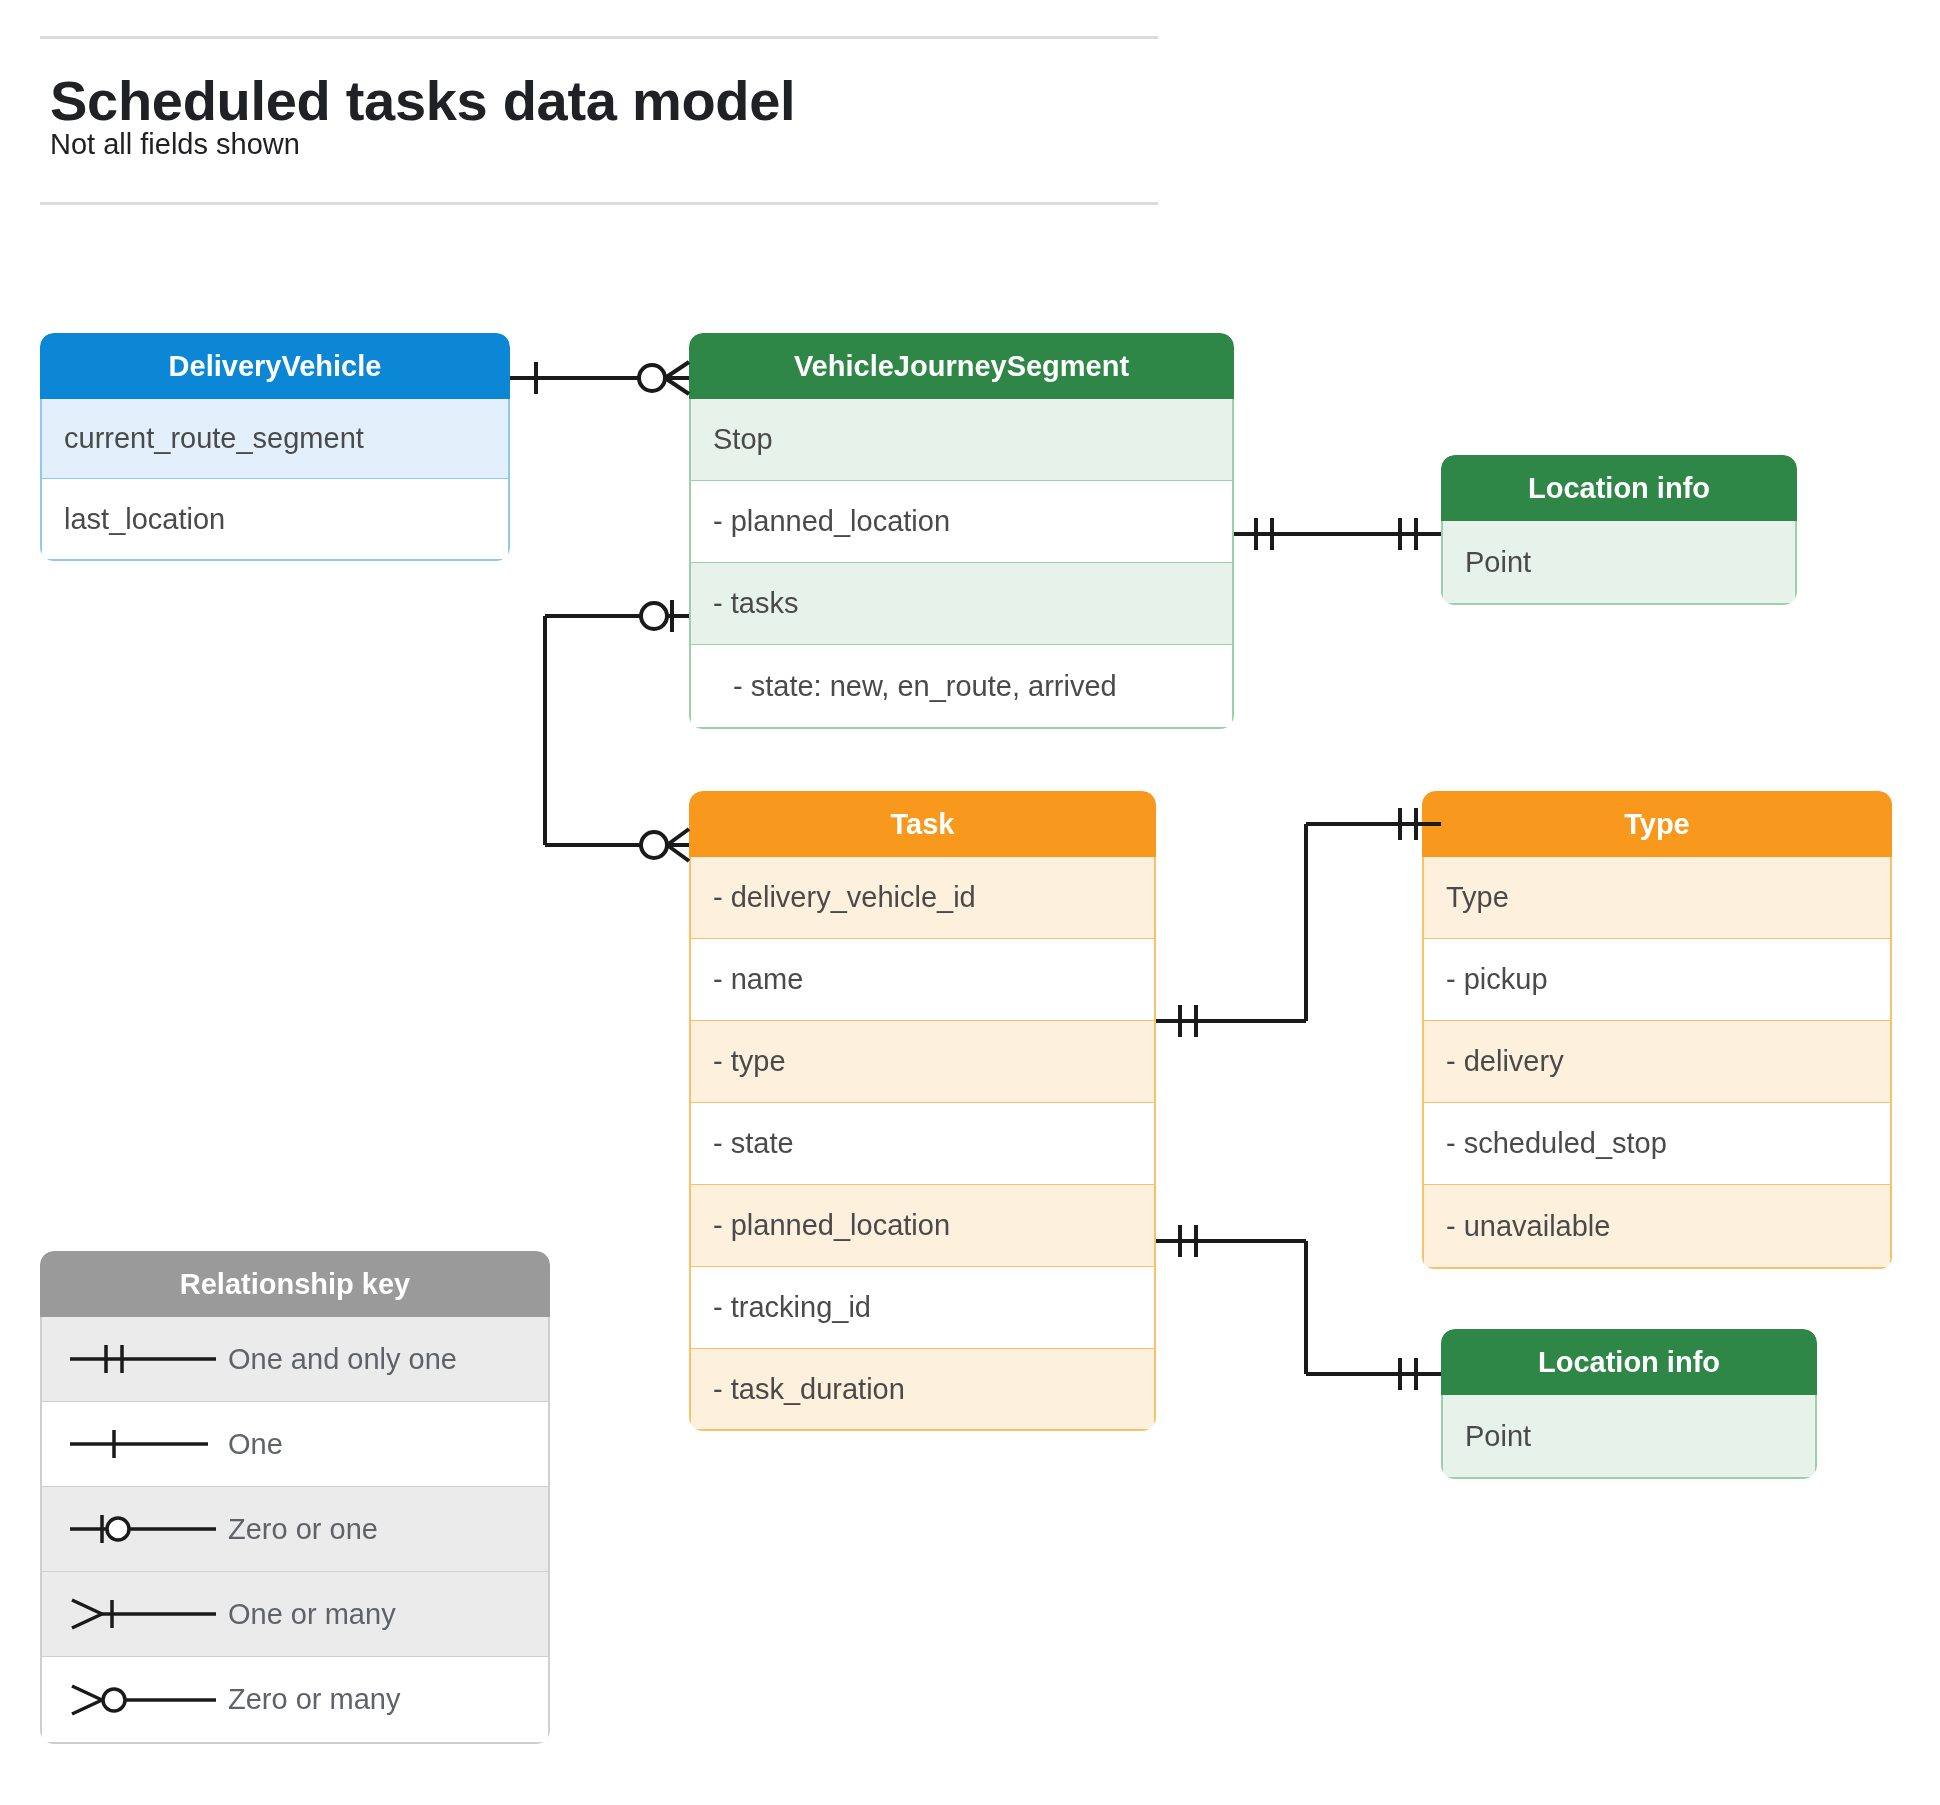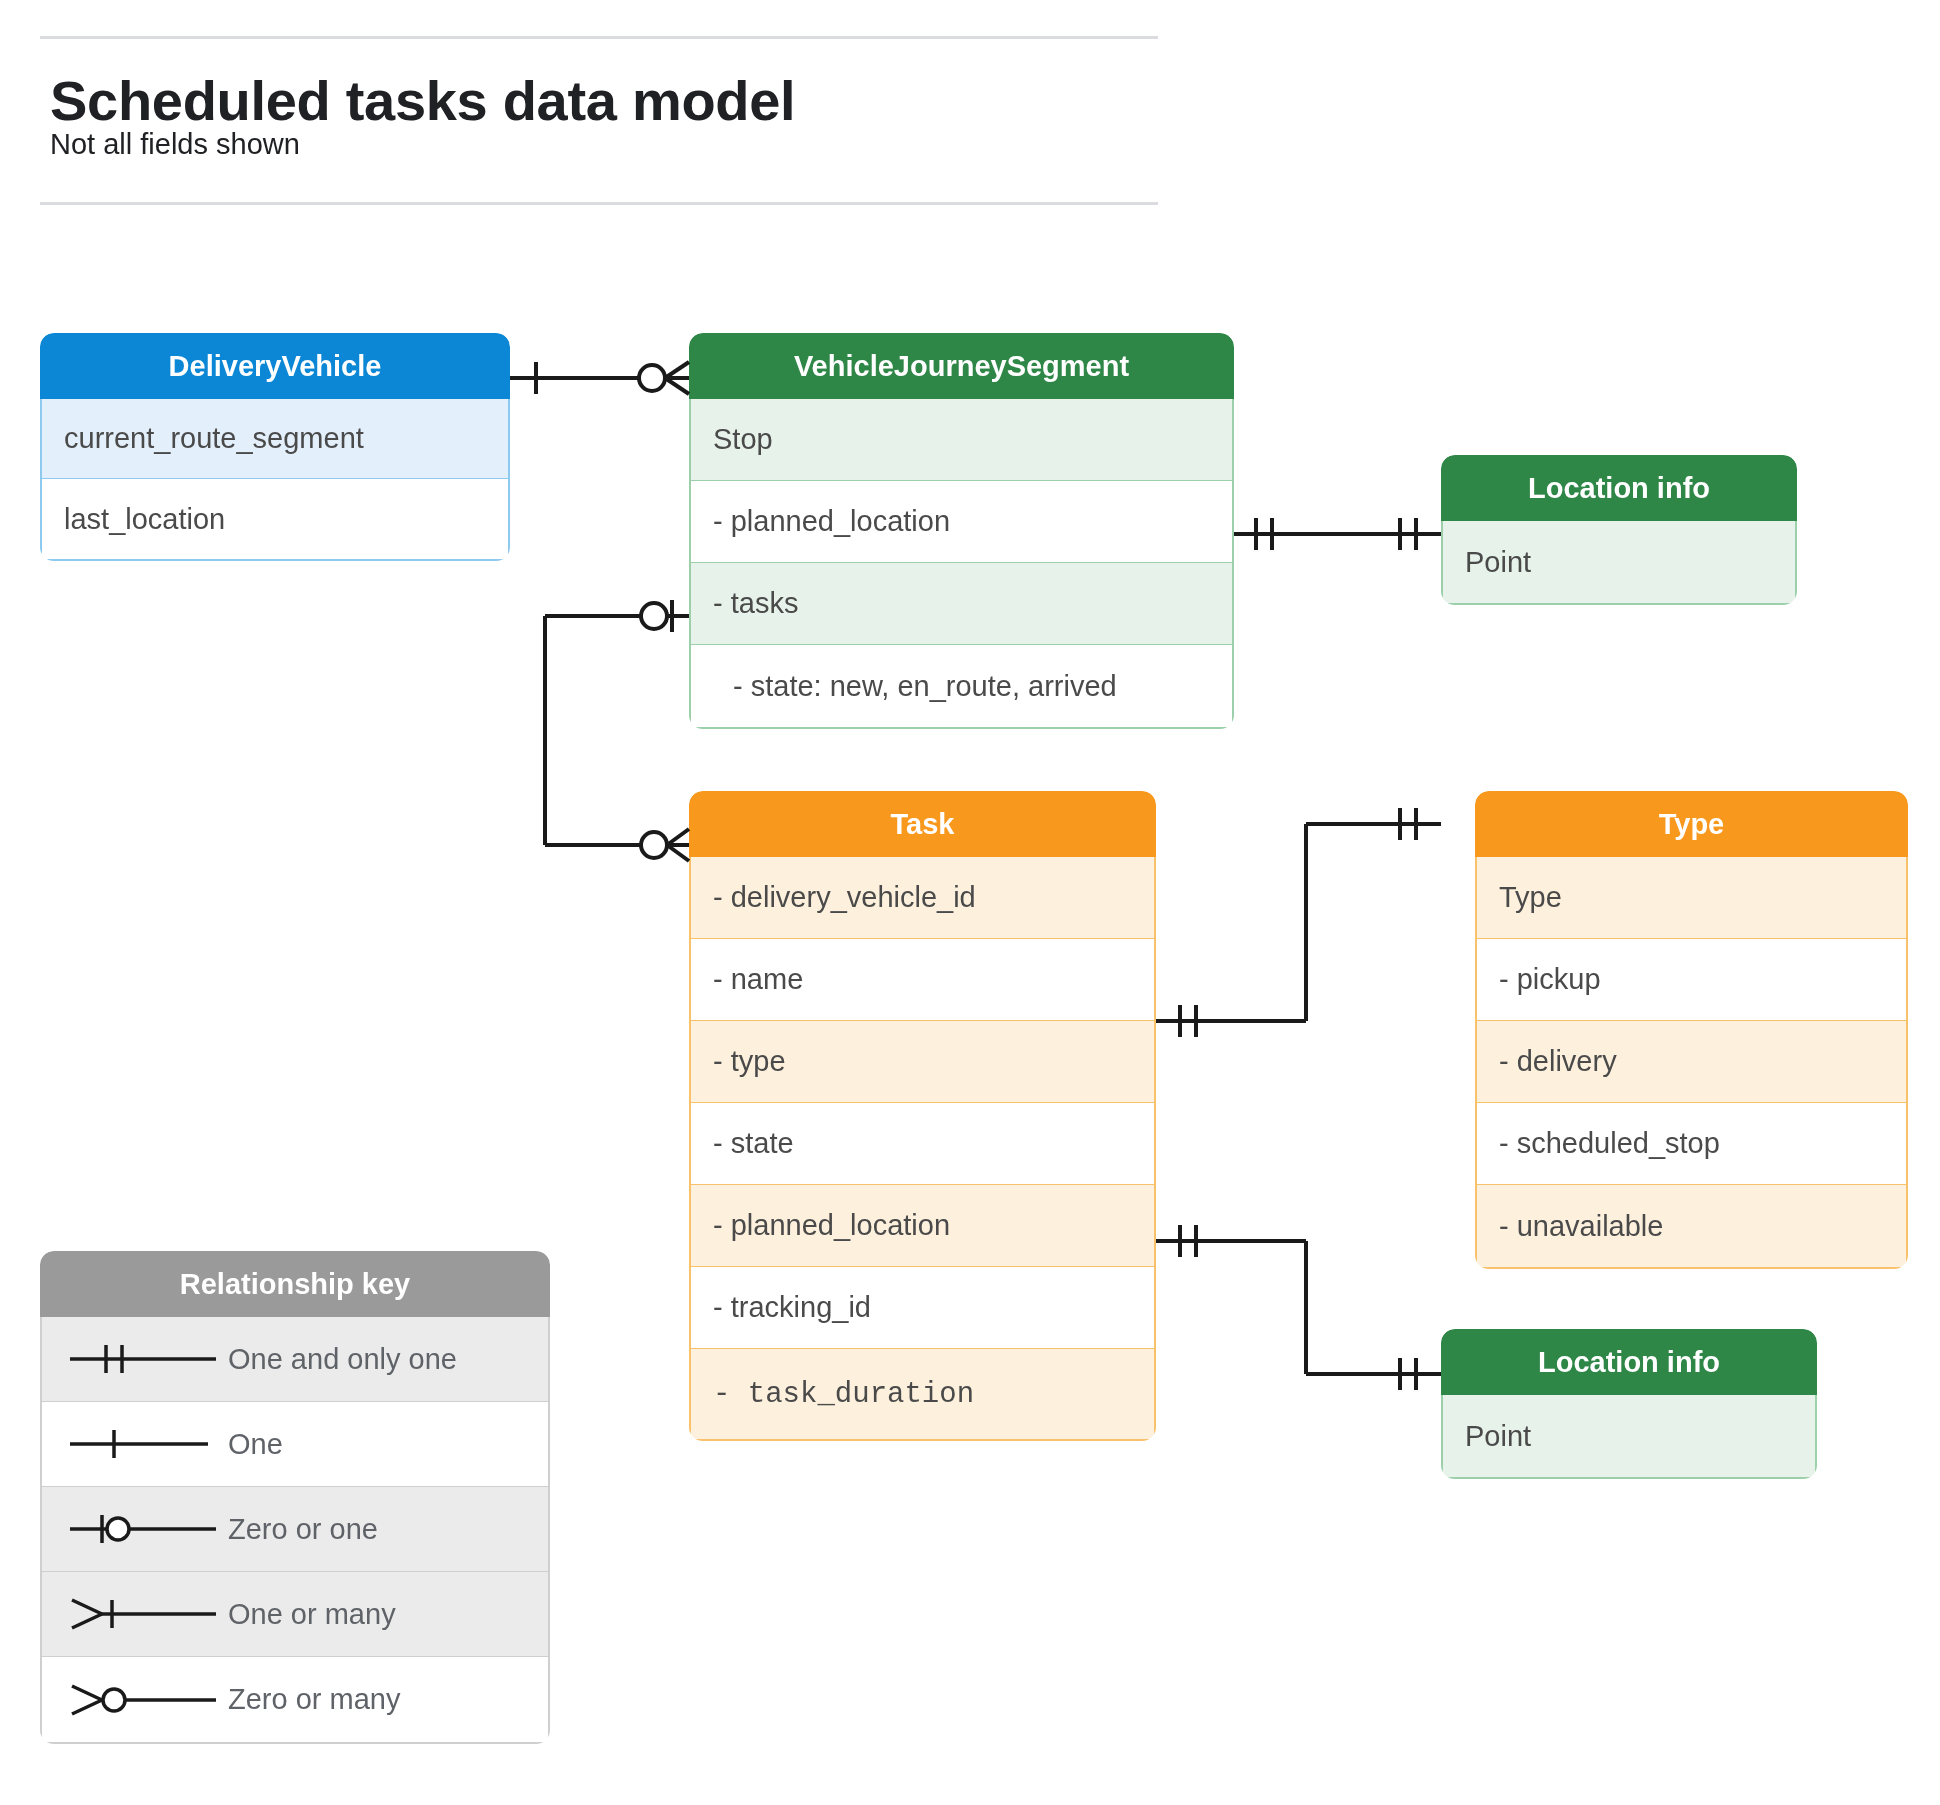--- a/index.html
+++ b/index.html
@@ -177,25 +177,25 @@
 
 <div class="entity theme-orange" style="left:689px; top:791px; width:467px;">
   <div class="entity-header" style="height:66px;">Task</div>
   <div class="entity-rows">
     <div class="entity-row row-alt" style="height:82px;">- delivery_vehicle_id</div>
     <div class="entity-row row-plain" style="height:82px;">- name</div>
     <div class="entity-row row-alt" style="height:82px;">- type</div>
     <div class="entity-row row-plain" style="height:82px;">- state</div>
     <div class="entity-row row-alt" style="height:82px;">- planned_location</div>
     <div class="entity-row row-plain" style="height:82px;">- tracking_id</div>
-    <div class="entity-row row-alt" style="height:90px;font-family:Liberation Mono, monospace;">- task_duration</div>
-  </div>
-</div>
-
-<div class="entity theme-orange" style="left:1475px; top:791px; width:433px;">
+    <div class="entity-row row-alt" style="height:80px;">- task_duration</div>
+  </div>
+</div>
+
+<div class="entity theme-orange" style="left:1422px; top:791px; width:470px;border-radius:12px;">
   <div class="entity-header" style="height:66px;">Type</div>
   <div class="entity-rows">
     <div class="entity-row row-alt" style="height:82px;">Type</div>
     <div class="entity-row row-plain" style="height:82px;">-  pickup</div>
     <div class="entity-row row-alt" style="height:82px;">-  delivery</div>
     <div class="entity-row row-plain" style="height:82px;">-  scheduled_stop</div>
     <div class="entity-row row-alt" style="height:82px;">-  unavailable</div>
   </div>
 </div>
 

